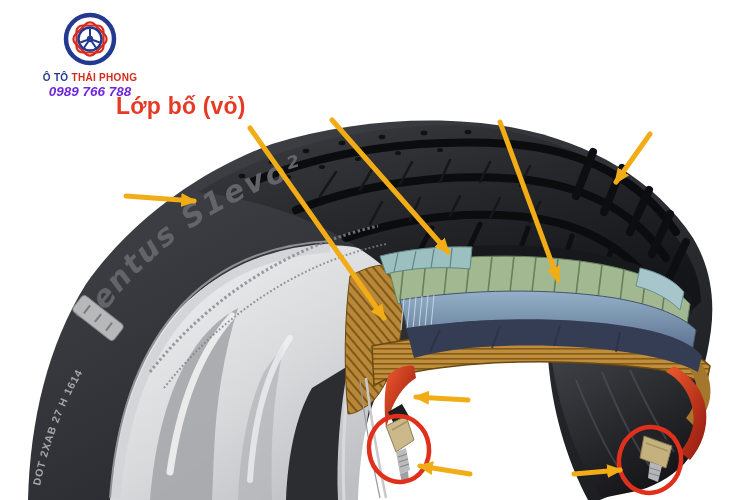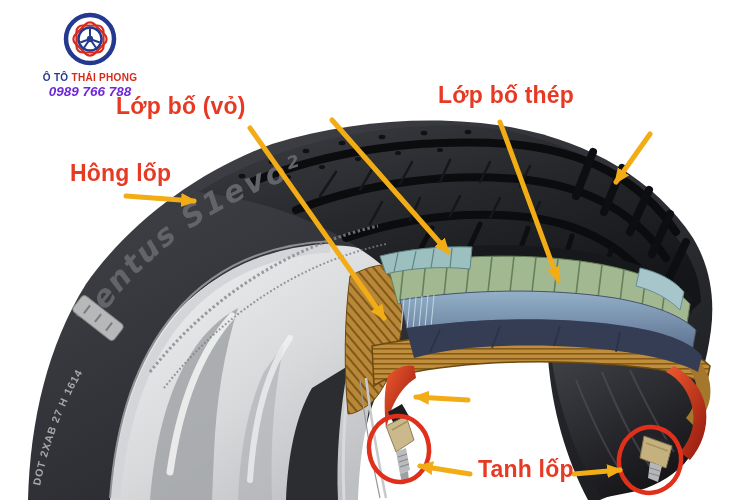--- a/index.html
+++ b/index.html
@@ -257,23 +257,20 @@
     <path d="M 500,122 L 558,280" marker-end="url(#ah)"></path>
     <path d="M 650,134 L 616,182" marker-end="url(#ah)"></path>
     <path d="M 126,196 L 194,201" marker-end="url(#ah)"></path>
     <path d="M 468,400 L 416,397" marker-end="url(#ah)"></path>
     <path d="M 470,474 L 420,466" marker-end="url(#ah)"></path>
     <path d="M 574,474 L 620,470" marker-end="url(#ah)"></path>
   </g>
 </svg>
 
 <div class="callout" style="left:116px;top:94px">Lớp bố (vỏ)</div>
-<div class="callout" style="left:438px;top:83px">Lớp bố thép</div>
-<div class="callout" style="left:70px;top:161px">Hông lốp</div>
-<div class="callout" style="left:478px;top:457px">Tanh lốp</div>
 
 <div id="brand-block">
   <svg width="54" height="54" viewBox="0 0 54 54">
     <circle cx="27" cy="27" r="24" fill="none" stroke="#23398f" stroke-width="4.5"></circle>
     <g fill="none" stroke="#d62a1c" stroke-width="2.2" stroke-linejoin="round">
       <rect x="13.5" y="13.5" width="27" height="27" rx="6"></rect>
       <rect x="13.5" y="13.5" width="27" height="27" rx="6" transform="rotate(45 27 27)"></rect>
     </g>
     <circle cx="27" cy="27" r="11.5" fill="#ffffff" stroke="#23398f" stroke-width="2.4"></circle>
     <g stroke="#23398f" stroke-width="2">

